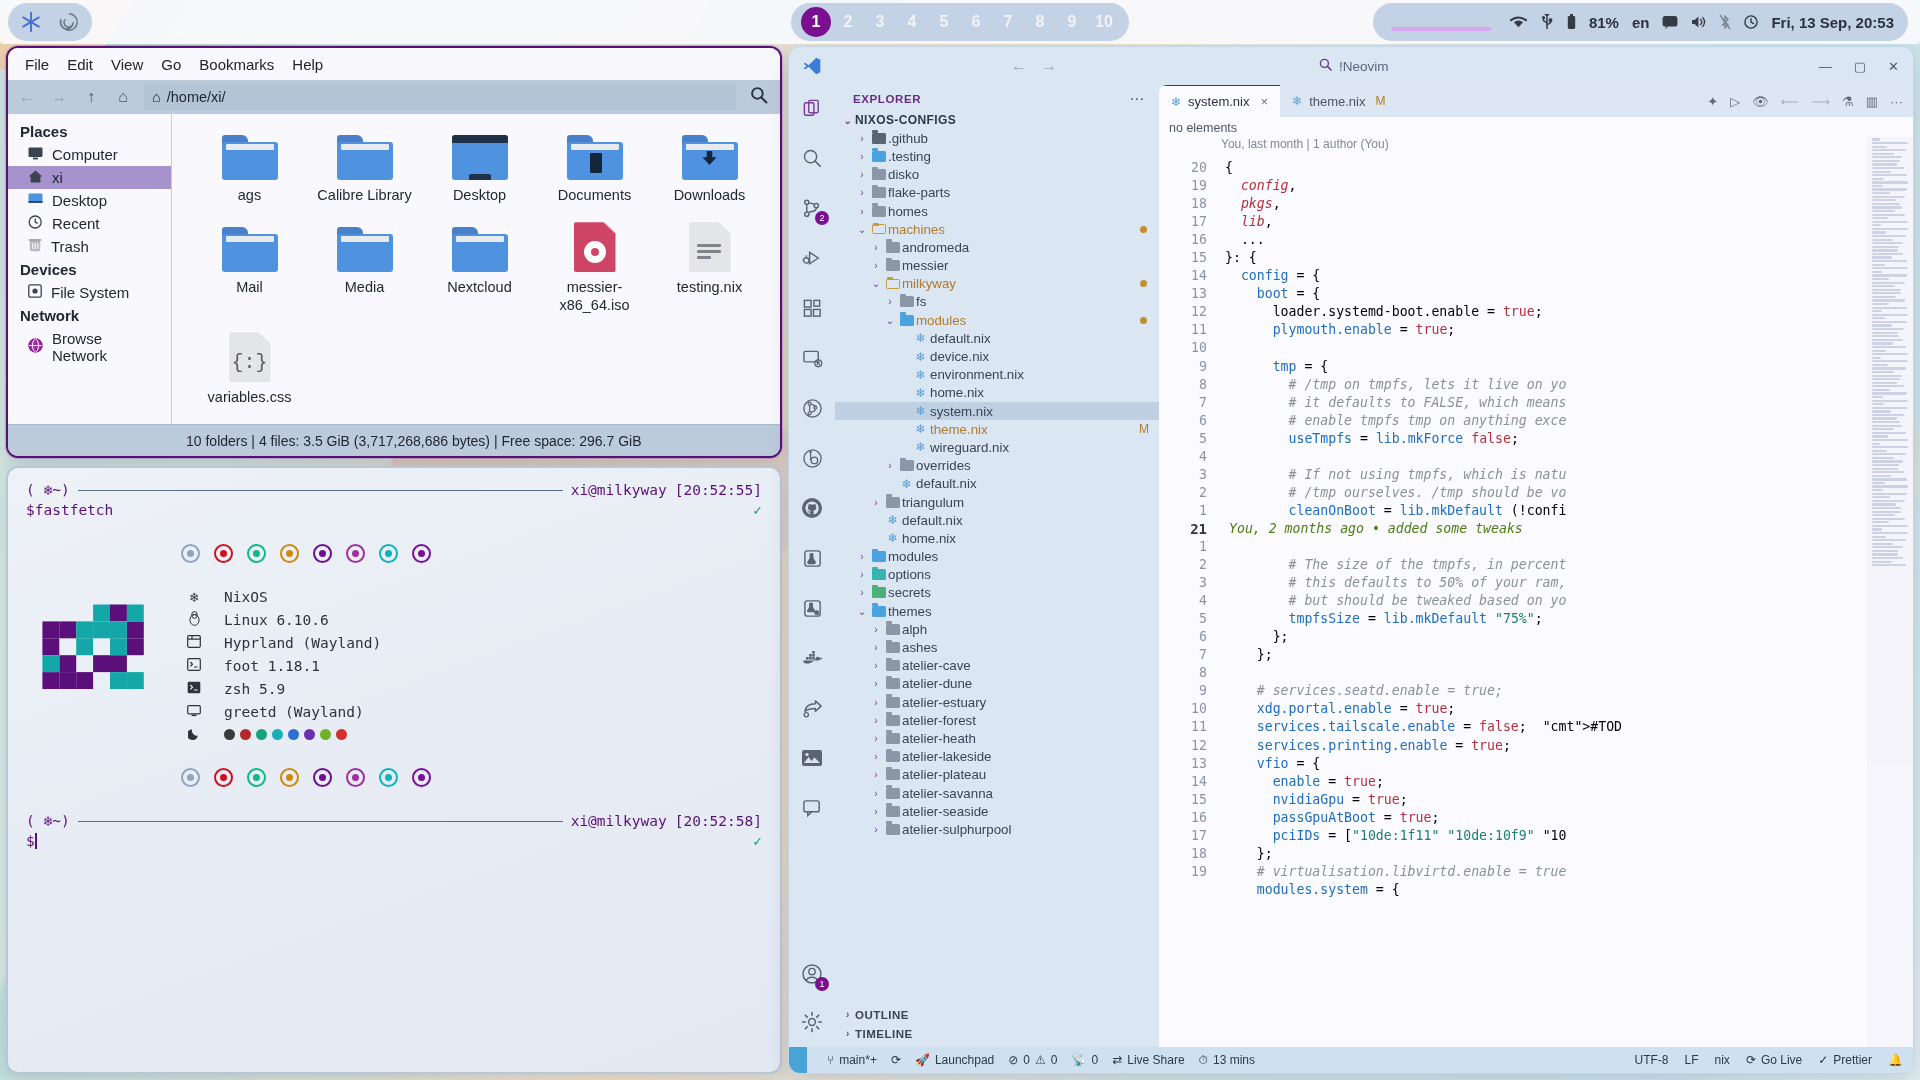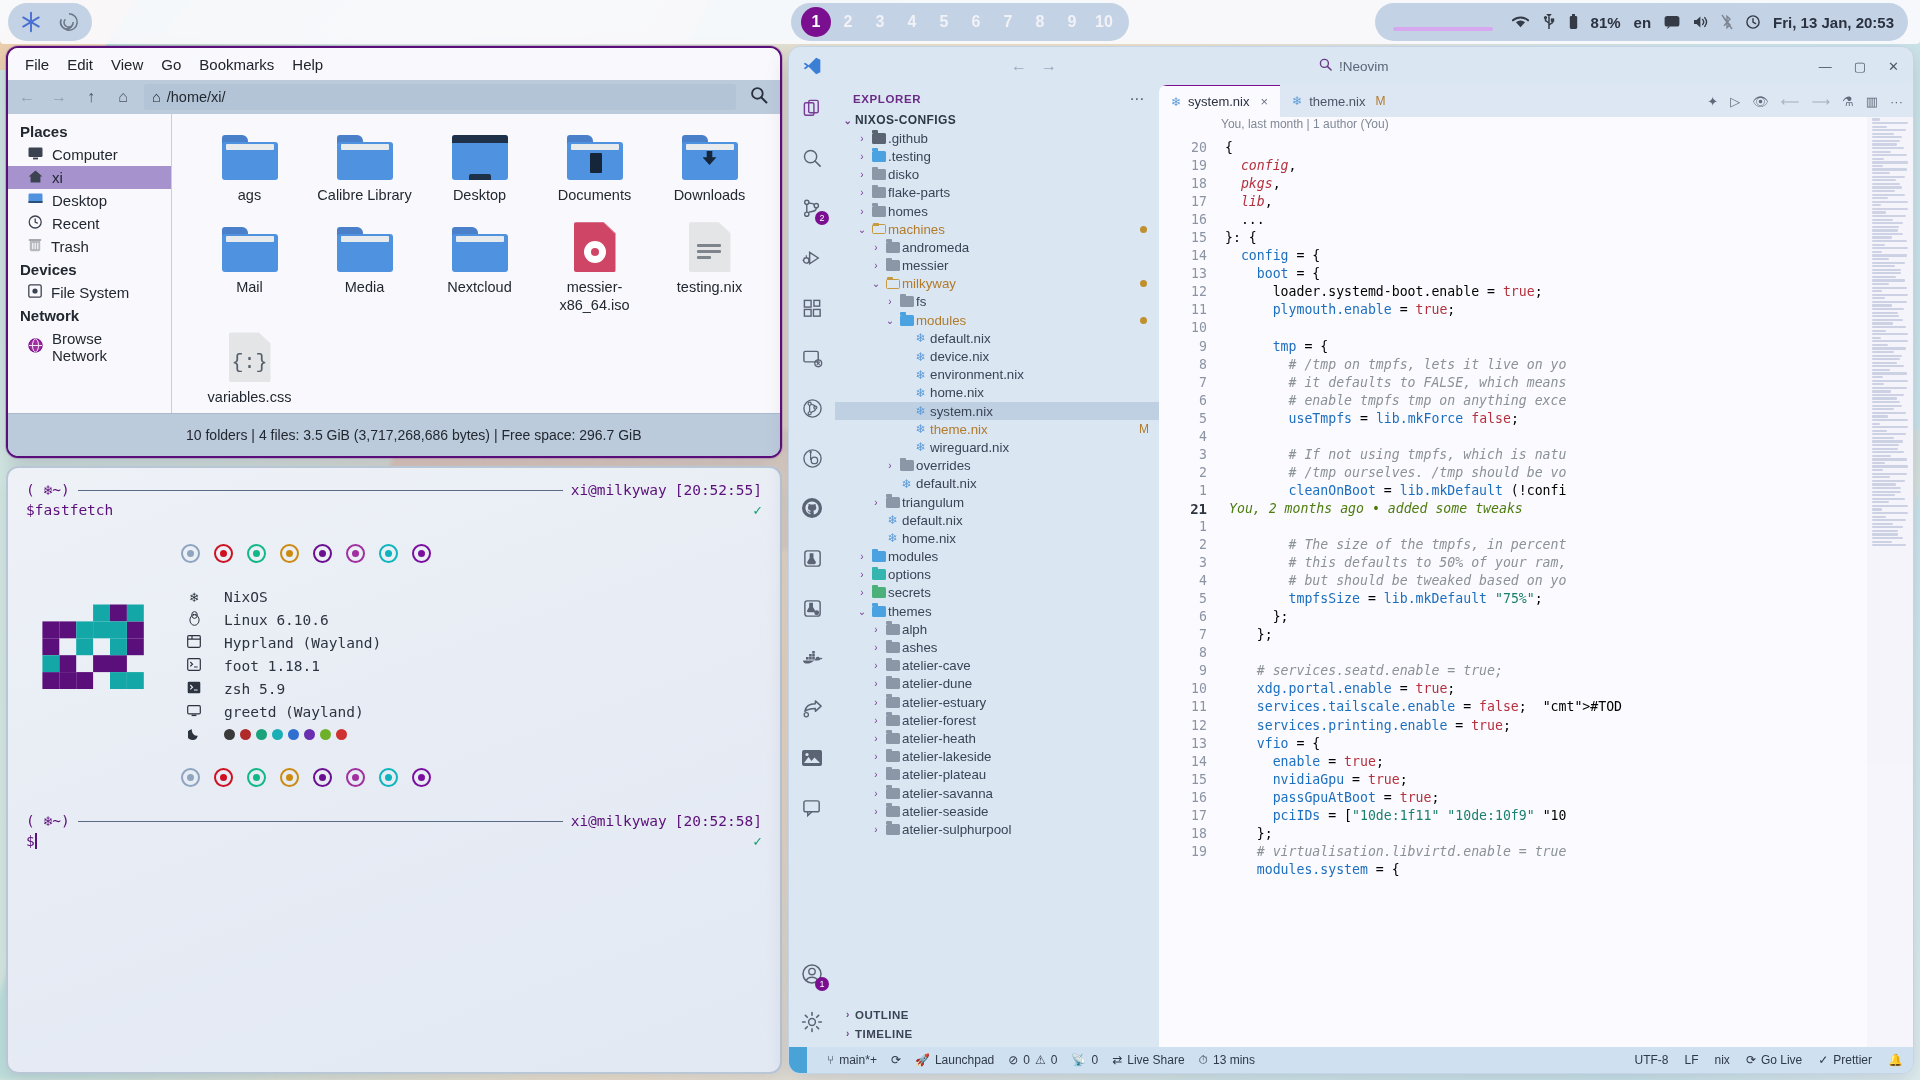--- a/index.html
+++ b/index.html
@@ -93,21 +93,21 @@
   .doc .lines i:nth-child(3){ width:60%; }
   .doc .brace { position:absolute; left:0; top:18px; width:42px; text-align:center;
                 font-size:20px; color:#55606c; font-family:"Liberation Mono", monospace; }
   .iso { width:42px; height:50px; background:#cf4566; border-radius:2px; position:relative;
          clip-path:polygon(0 0, 72% 0, 100% 22%, 100% 100%, 0 100%); }
   .iso::before { content:""; position:absolute; right:0; top:0; border-top:13px solid #ea8ca0;
                  border-left:13px solid transparent; }
   .iso .disc { position:absolute; left:10px; top:19px; width:22px; height:22px; border-radius:50%;
                background:#fff; display:flex; align-items:center; justify-content:center; }
   .iso .disc i { width:8px; height:8px; border-radius:50%; background:#cf4566; }
-  #fm-status { height:43px; background:#bccbdb; border-top:1px solid #a9bace; display:flex;
+  #fm-status { height:32px; background:#bccbdb; border-top:1px solid #a9bace; display:flex;
                align-items:center; padding-left:178px; font-size:14px; color:#222831; }
 
   
   #term { position:absolute; left:6px; top:466px; width:776px; height:608px;
           background:linear-gradient(160deg,#eef2f7 0%, #e6ebf4 55%, #e3e9f3 100%);
           border:2px solid #b9c6d6; border-radius:12px; overflow:hidden;
           font-family:"DejaVu Sans Mono","Liberation Mono", monospace; font-size:14.5px;
           color:#2c3440; padding:14px 18px; z-index:20;
           box-shadow:0 6px 20px rgba(40,30,70,.14); }
   .prompt-row { display:flex; align-items:center; gap:8px; }
@@ -305,21 +305,21 @@
           <path d="M3 4.2 9 11 6 13.6V2.4L9 5 3 11.8" fill="none" stroke="#7c8492" stroke-width="1.4"></path>
           <path d="M1 1l10 14" stroke="#7c8492" stroke-width="1.3"></path>
         </svg>
     </span>
     <span class="sysglyph">
       <svg width="14" height="14" viewBox="0 0 14 14">
           <circle cx="7" cy="7" r="6.1" fill="none" stroke="#343a46" stroke-width="1.4"></circle>
           <path d="M7 3.6V7l2.6 1.6" fill="none" stroke="#343a46" stroke-width="1.4" stroke-linecap="round"></path>
         </svg>
     </span>
-    <span>Fri, 13 Jan, 20:53</span>
+    <span>Fri, 13 Sep, 20:53</span>
   </div>
 </div>
 
 <div id="fm">
   <div id="fm-menu">
     <span>File</span>
     <span>Edit</span>
     <span>View</span>
     <span>Go</span>
     <span>Bookmarks</span>
@@ -1208,20 +1208,21 @@
           <span>▷</span>
           <span>👁</span>
           <span style="opacity:.45">⟵</span>
           <span style="opacity:.45">⟶</span>
           <span>⚗</span>
           <span>▥</span>
           <span>···</span>
         </div>
       </div>
 
+      <div id="noelem">no elements</div>
 
       <div id="codearea">
         <div id="blame">You, last month | 1 author (You)</div>
         <div id="gutter">
             <div>20</div>
             <div>19</div>
             <div>18</div>
             <div>17</div>
             <div>16</div>
             <div>15</div>

